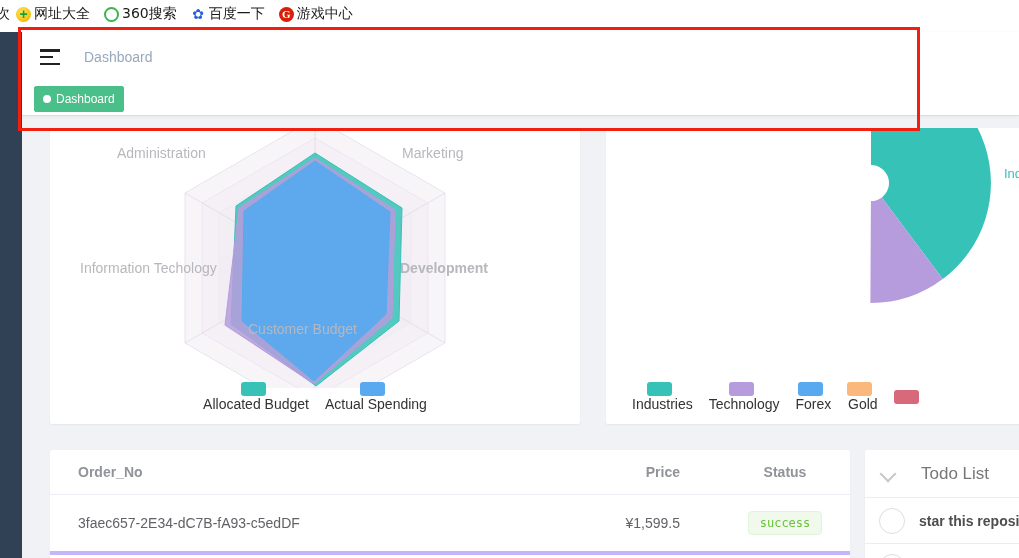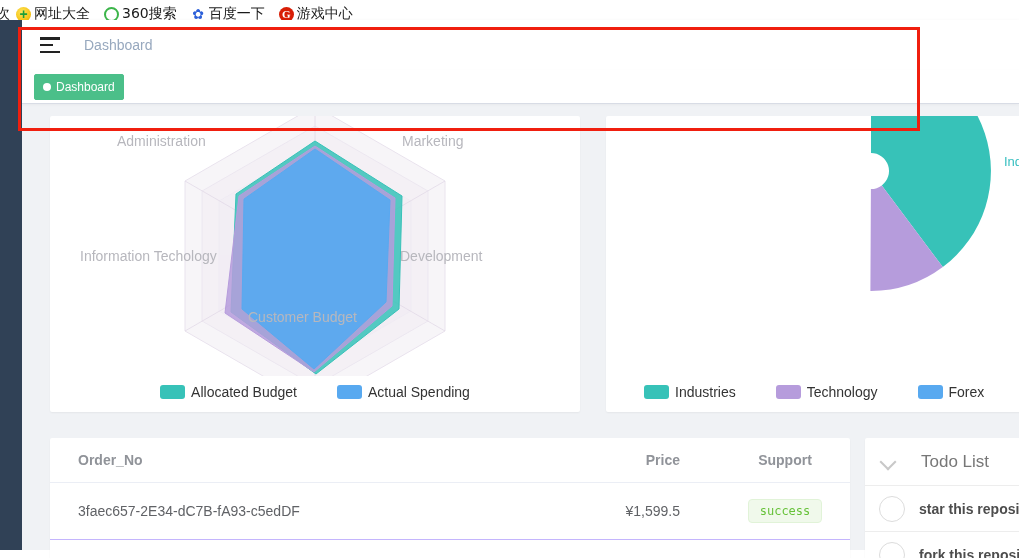--- a/index.html
+++ b/index.html
@@ -32,21 +32,21 @@
   .ico-baidu::after { content:"\273F"; position:absolute; inset:0; color:#2b5fd9; font-size:14px;
                       line-height:15px; text-align:center; }
   .ico-game { background:#d81e06; }
   .ico-game::after { content:"G"; position:absolute; inset:0; color:#fff; font-size:11px;
                      font-weight:bold; line-height:15px; text-align:center; font-family:"Liberation Serif",serif;}
   #bm-clip-left { font-size:14px; color:#1a1a1a; font-family:"DejaVu Sans", sans-serif;
                   margin-left:-4px; margin-right:6px; }
 
   
   #app {
-    position: absolute; top: 20px; left: 0;
+    position: absolute; top: 32px; left: 0;
     width: 1019px; height: 507px;
     background: #404040;
   }
   #sidebar {
     position: absolute; top: 0; left: 0;
     width: 22px; height: 530px;
     background: #304156;
   }
   #content {
     position: absolute; top: 0; left: 22px;
@@ -103,21 +103,21 @@
     overflow: hidden;
   }
   #radar-card { left: 0; width: 530px; height: 296px; }
   #pie-card   { left: 556px; width: 530px; height: 296px; }
 
   .chart-legend {
     position: absolute; bottom: 12px; left: 0; width: 100%;
     display: flex; justify-content: center; align-items: center;
     flex-wrap: nowrap; overflow: hidden;
   }
-  .legend-entry { display: flex; align-items: center; margin: 0 20px; white-space: nowrap; }
+  .legend-entry { display: flex; align-items: center; margin: 0 8px; white-space: nowrap; flex-direction: column; }
   .legend-swatch { width: 25px; height: 14px; border-radius: 3px; margin-right: 6px; flex:0 0 auto; }
   .legend-text { font-size: 14px; color: #333; }
   #pie-legend { justify-content: flex-start; padding-left: 18px; }
 
   .radar-wrap { position: absolute; top: 0; left: 0; width: 530px; height: 260px; }
   .axis-label {
     position: absolute; font-size: 14px; color: #b7b7bd; white-space: nowrap;
   }
 
   
@@ -141,21 +141,21 @@
   }
   table { width: 100%; border-collapse: collapse; }
   th {
     font-size: 14px; color: #909399; font-weight: bold;
     padding: 14px 10px; text-align: left;
     border-bottom: 1px solid #ebeef5;
   }
   td {
     font-size: 14px; color: #606266;
     padding: 16px 10px;
-    border-bottom: 1px solid #c4b5fd;
+    border-bottom: 4px solid #c4b5fd;
   }
   th.col-order, td.col-order { padding-left: 28px; }
   th.col-price, td.col-price { text-align: right; width: 180px; padding-right: 40px; }
   th.col-status, td.col-status { text-align: center; width: 130px; }
   .badge {
     display: inline-block; font-size: 12px; padding: 4px 11px;
     border-radius: 4px; line-height: 14px;
     font-family: "DejaVu Sans Mono", monospace;
   }
   .badge-success { color: #67c23a; background: #f0f9eb; border: 1px solid #e1f3d8; }
@@ -278,21 +278,21 @@
             </g>
 
             <polygon points="265,25 352,80 349,193 266,258 181,196 186,78" fill="#37c2b8" fill-opacity="0.85" stroke="#37c2b8" stroke-width="1"></polygon>
 
             <polygon points="265,30 345,82 342,190 264,256 175,197 189,80" fill="#b69cdc" fill-opacity="0.85" stroke="#b69cdc" stroke-width="1"></polygon>
 
             <polygon points="265,33 340,84 336,186 264,253 192,193 194,83" fill="#58a9f0" fill-opacity="0.92" stroke="#58a9f0" stroke-width="1"></polygon>
           </svg>
 
           <span class="axis-label" style="left:352px; top:17px;">Marketing</span>
-          <span class="axis-label" style="left:350px; top:132px;">Development</span>
+          <span class="axis-label" style="left:350px; top:132px;font-weight:bold;">Development</span>
           <span class="axis-label" style="left:198px; top:193px;">Customer Budget</span>
           <span class="axis-label" style="left:22px; top:132px;margin-left:8px;">Information Techology</span>
           <span class="axis-label" style="left:67px; top:17px;">Administration</span>
         </div>
 
         <div class="chart-legend">
           <span class="legend-entry">
             <span class="legend-swatch" style="background:#37c2b8"></span>
             <span class="legend-text">Allocated Budget</span>
           </span>
@@ -345,21 +345,21 @@
     </div>
 
     <div id="bottom-row">
 
       <div id="table-card">
         <table>
           <thead>
             <tr>
               <th class="col-order">Order_No</th>
               <th class="col-price">Price</th>
-              <th class="col-status">Support</th>
+              <th class="col-status">Status</th>
             </tr>
           </thead>
           <tbody>
             <tr>
               <td class="col-order">3faec657-2E34-dC7B-fA93-c5edDF</td>
               <td class="col-price">¥1,599.5</td>
               <td class="col-status">
                 <span class="badge badge-success">success</span>
               </td>
             </tr>

